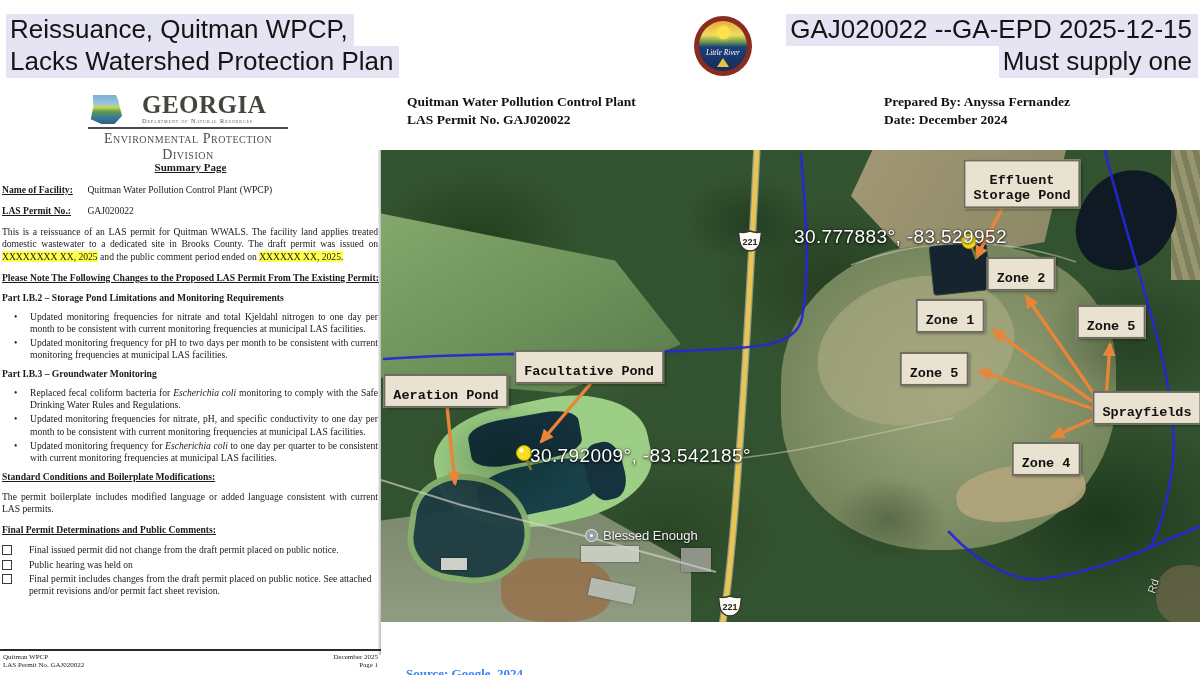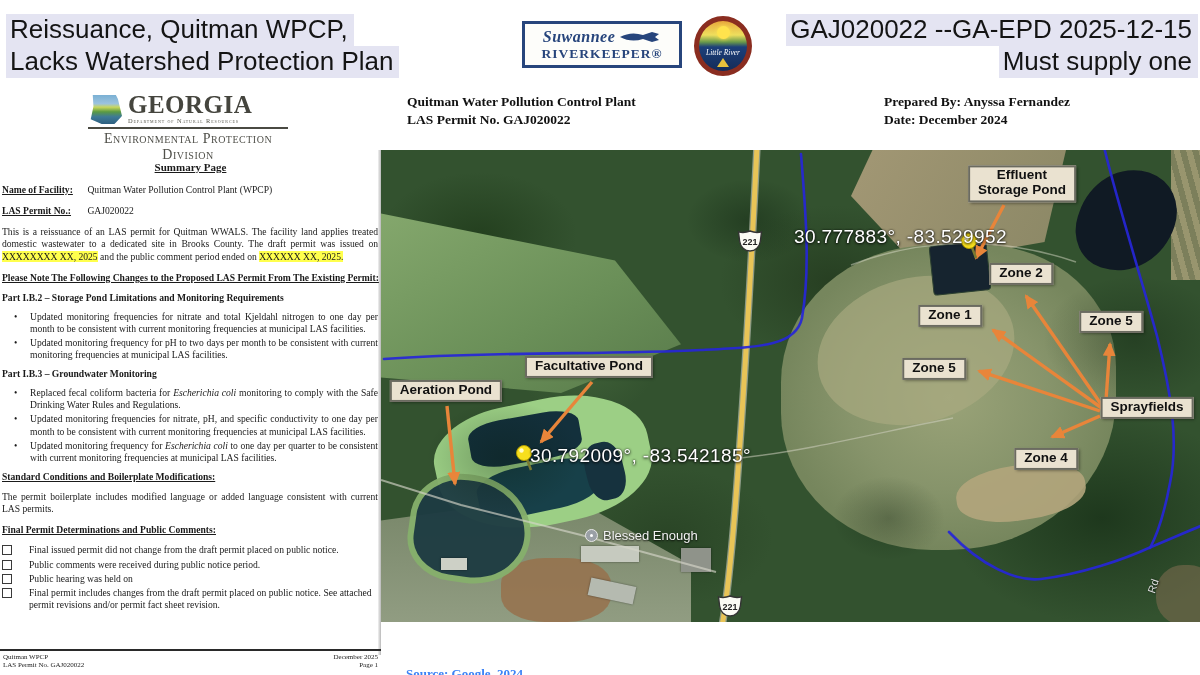--- a/index.html
+++ b/index.html
@@ -48,21 +48,21 @@
         border-left:6px solid transparent; border-right:6px solid transparent; border-bottom:9px solid #e8c23c; }
 
   
   .doc-head-left { position:absolute; left:407px; top:93px; font-weight:bold; font-size:13.5px;
         line-height:17.5px; color:#111; }
   .doc-head-right { position:absolute; left:884px; top:93px; font-weight:bold; font-size:13.5px;
         line-height:17.5px; color:#111; }
 
   
   .ga-logo { position:absolute; left:88px; top:93px; width:200px; color:#4a4a42; }
-  .ga-row { display:flex; align-items:flex-start; gap:6px; border-bottom:2.5px solid #4a4a42; padding-bottom:3px; }
+  .ga-row { display:flex; align-items:flex-start; gap:20px; border-bottom:2.5px solid #4a4a42; padding-bottom:3px; }
   .ga-state { width:34px; height:29px; margin-top:2px; border-radius:3px 6px 8px 4px;
         background:linear-gradient(#7ab0d4 0%, #9cc3de 30%, #c9d75e 42%, #5a9a42 58%, #3e7a96 75%, #2d5f80 100%);
         clip-path:polygon(14% 0, 82% 0, 88% 14%, 100% 72%, 78% 100%, 40% 100%, 8% 84%, 16% 40%); }
   .ga-name { font-size:25px; font-weight:bold; letter-spacing:.5px; line-height:23px; color:#45453e; }
   .ga-dept { font-size:6.4px; letter-spacing:.9px; font-variant:small-caps; color:#55554a; margin-top:1px; }
   .ga-div { text-align:center; font-variant:small-caps; font-size:14px; letter-spacing:.5px;
         margin-top:2px; color:#50504a; }
 
   
   .doc { position:absolute; left:0; top:161px; width:381px; font-size:9.6px; color:#1a1a1a; }
@@ -145,21 +145,21 @@
   .mottle { left:0; top:0; right:0; bottom:0;
         background-image:
           radial-gradient(90px 60px at 45% 15%, rgba(8,25,10,.35), transparent 70%),
           radial-gradient(110px 80px at 15% 65%, rgba(8,25,10,.3), transparent 70%),
           radial-gradient(130px 90px at 92% 40%, rgba(8,25,10,.3), transparent 70%),
           radial-gradient(80px 60px at 62% 78%, rgba(8,25,10,.28), transparent 70%); }
 
   .map svg.overlay { position:absolute; left:0; top:0; z-index:3; }
 
   .mlabel { position:absolute; z-index:5; transform:translate(-50%,-50%); background:#eae2d0;
-        border:2px solid #6b6b60; padding:0 8px 3px 8px; font-family:Liberation Sans, sans-serif;
+        border:2px solid #6b6b60; padding:12px 8px 3px 8px; font-family:Liberation Mono, monospace;
         font-weight:bold; font-size:13.5px; color:#111; text-align:center; line-height:1.12;
         box-shadow:1.5px 1.5px 3px rgba(0,0,0,.45); white-space:nowrap; }
 
   .coords { position:absolute; z-index:4; color:#fff; font-size:19px; letter-spacing:.4px;
         text-shadow:0 1px 3px rgba(0,0,0,.9), 0 0 2px rgba(0,0,0,.7); white-space:nowrap; }
   .pin { position:absolute; z-index:4; }
   .place { position:absolute; z-index:4; display:flex; align-items:center; gap:5px; color:#f2f2f2;
         font-size:13px; text-shadow:0 1px 2px rgba(0,0,0,.9); }
   .place .picon { width:13px; height:13px; border-radius:50%; background:#9aa0a6; border:1.5px solid #e8e8e8;
         flex:none; position:relative; }
@@ -177,29 +177,20 @@
   <div class="banner-title">
     <div><span class="hl">Reissuance, Quitman WPCP,</span></div>
     <div><span class="hl">Lacks Watershed Protection Plan</span></div>
   </div>
   <div class="banner-right">
     <div><span class="hl">GAJ020022 --GA-EPD 2025-12-15</span></div>
     <div><span class="hl">Must supply one</span></div>
   </div>
 
 
-  <div class="rk">
-    <div class="row1">
-      <span class="suw">Suwannee</span>
-      <svg width="42" height="14" viewBox="0 0 42 14">
-        <path d="M1,7 Q12,1 24,5 L33,2 L40,4 L36,7 L40,10 L33,12 L24,9 Q12,13 1,7 Z" fill="#27457c"></path>
-      </svg>
-    </div>
-    <div class="rkline">RIVERKEEPER®</div>
-  </div>
 
   <div class="lr">
     <div class="sun"></div>
     <div class="script">Little River</div>
     <div class="paddle"></div>
   </div>
 
   <div class="doc-head-left">
     <div>Quitman Water Pollution Control Plant</div>
     <div>LAS Permit No. GAJ020022</div>
@@ -264,24 +255,20 @@
         </div>
     </div>
 
     <div class="h-u">Standard Conditions and Boilerplate Modifications:</div>
     <p class="para">The permit boilerplate includes modified language or added language consistent with current LAS permits.</p>
 
     <div class="h-u">Final Permit Determinations and Public Comments:</div>
     <div class="chk">
         <span class="box"></span>
         <span class="txt">Final issued permit did not change from the draft permit placed on public notice.</span>
-      </div>
-    <div class="chk">
-        <span class="box"></span>
-        <span class="txt">Public comments were received during public notice period.</span>
       </div>
     <div class="chk">
         <span class="box"></span>
         <span class="txt">Public hearing was held on</span>
       </div>
     <div class="chk">
         <span class="box"></span>
         <span class="txt">Final permit includes changes from the draft permit placed on public notice. See attached permit revisions and/or permit fact sheet revision.</span>
       </div>
   </div>

